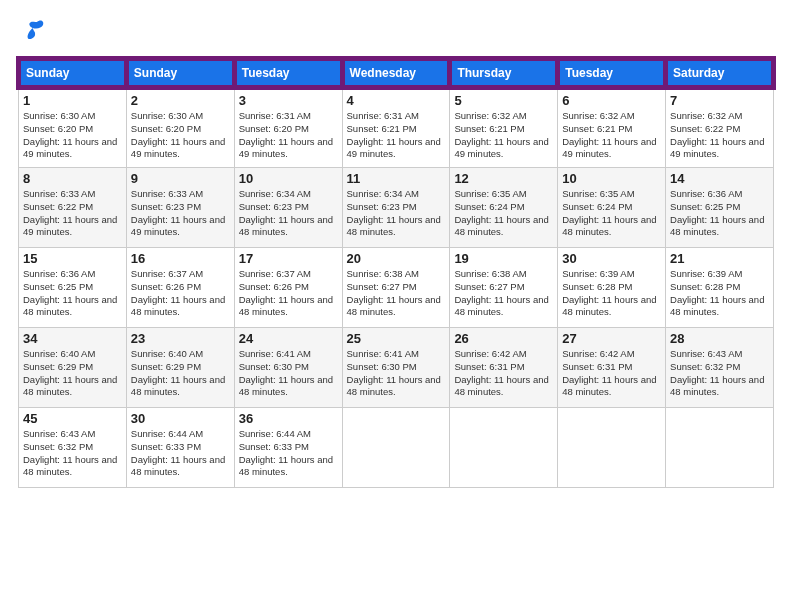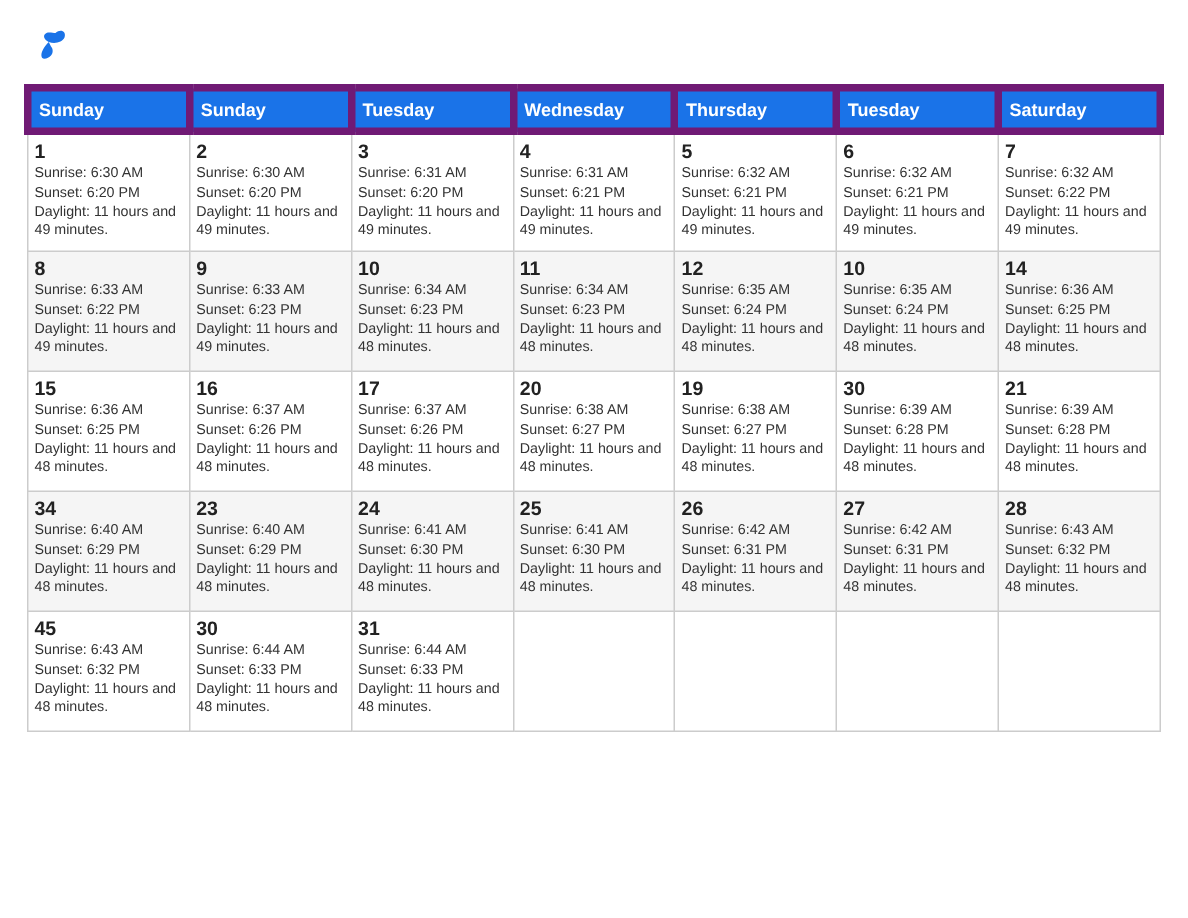--- a/index.html
+++ b/index.html
@@ -149,21 +149,21 @@
           <td><span class="day-num">23</span><span class="cell-text">Sunrise: 6:40 AM<br>Sunset: 6:29 PM<br>Daylight: 11 hours and 48 minutes.</span></td>
           <td><span class="day-num">24</span><span class="cell-text">Sunrise: 6:41 AM<br>Sunset: 6:30 PM<br>Daylight: 11 hours and 48 minutes.</span></td>
           <td><span class="day-num">25</span><span class="cell-text">Sunrise: 6:41 AM<br>Sunset: 6:30 PM<br>Daylight: 11 hours and 48 minutes.</span></td>
           <td><span class="day-num">26</span><span class="cell-text">Sunrise: 6:42 AM<br>Sunset: 6:31 PM<br>Daylight: 11 hours and 48 minutes.</span></td>
           <td><span class="day-num">27</span><span class="cell-text">Sunrise: 6:42 AM<br>Sunset: 6:31 PM<br>Daylight: 11 hours and 48 minutes.</span></td>
           <td><span class="day-num">28</span><span class="cell-text">Sunrise: 6:43 AM<br>Sunset: 6:32 PM<br>Daylight: 11 hours and 48 minutes.</span></td>
         </tr>
         <tr>
           <td><span class="day-num">45</span><span class="cell-text">Sunrise: 6:43 AM<br>Sunset: 6:32 PM<br>Daylight: 11 hours and 48 minutes.</span></td>
           <td><span class="day-num">30</span><span class="cell-text">Sunrise: 6:44 AM<br>Sunset: 6:33 PM<br>Daylight: 11 hours and 48 minutes.</span></td>
-          <td><span class="day-num">31</span><span class="cell-text">Sunrise: 6:44 AM<br>Sunset: 6:33 PM<br>Daylight: 11 hours and 48 minutes.</span></td>
+          <td><span class="day-num">36</span><span class="cell-text">Sunrise: 6:44 AM<br>Sunset: 6:33 PM<br>Daylight: 11 hours and 48 minutes.</span></td>
           <td class="empty-cell"></td>
           <td class="empty-cell"></td>
           <td class="empty-cell"></td>
           <td class="empty-cell"></td>
         </tr>
       </tbody>
   </table>
 </div>
 
 </body></html>

